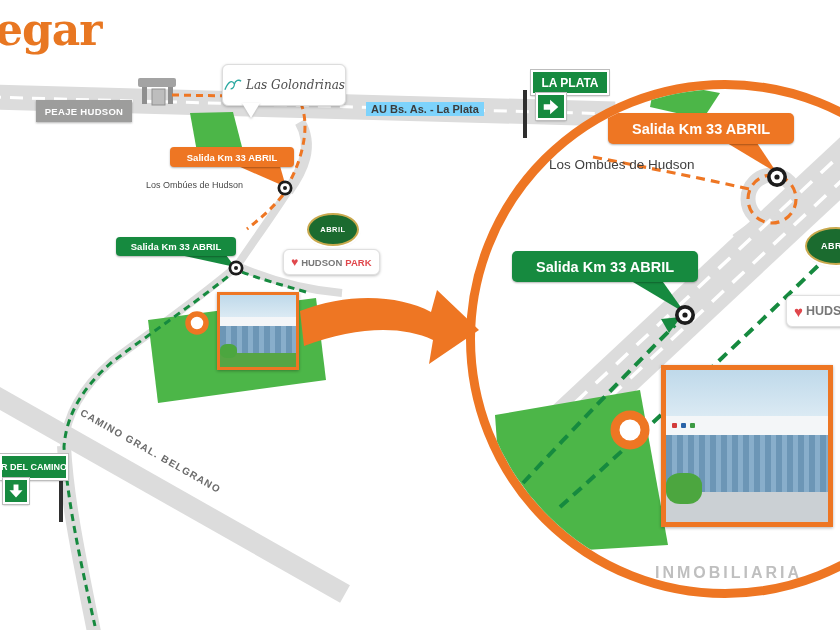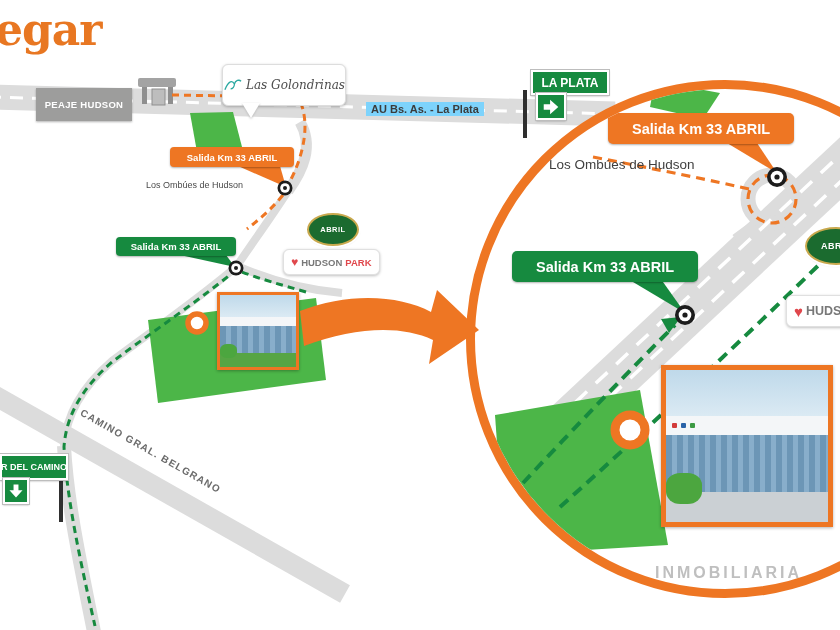--- a/index.html
+++ b/index.html
@@ -109,21 +109,21 @@
       <circle cx="236" cy="268" r="4.8" fill="#fff"></circle>
       <circle cx="236" cy="268" r="2" fill="#1C1C1C"></circle>
     </g>
     <circle cx="197" cy="323" r="9" fill="#fff" stroke="#EE7623" stroke-width="5.5"></circle>
     <rect x="523" y="90" width="4" height="48" fill="#2F2F2F"></rect>
     <rect x="59" y="468" width="4" height="54" fill="#2F2F2F"></rect>
   </svg>
 
   <div class="title">egar</div>
 
-  <div class="sign gray" style="left:36px;top:88px;width:96px;height:33px">PEAJE HUDSON</div>
+  <div class="sign gray" style="left:36px;top:100px;width:96px;height:22px">PEAJE HUDSON</div>
 
   <div class="whitecard" style="left:222px;top:64px;width:122px;height:40px">
     <svg width="20" height="14" viewBox="0 0 20 14">
       <path d="M2 12 C 6 2 10 2 12 6 M12 6 C 13 2 17 1 19 3 M12 6 C 12 9 10 11 8 11" stroke="#2AA8A0" stroke-width="1.4" fill="none"></path>
     </svg>
     <span class="script">Las Golondrinas</span>
   </div>
   <div class="pointer-down" style="left:242px;top:103px"></div>
 
   <div class="hwylabel" style="left:366px;top:102px">AU Bs. As. - La Plata</div>

